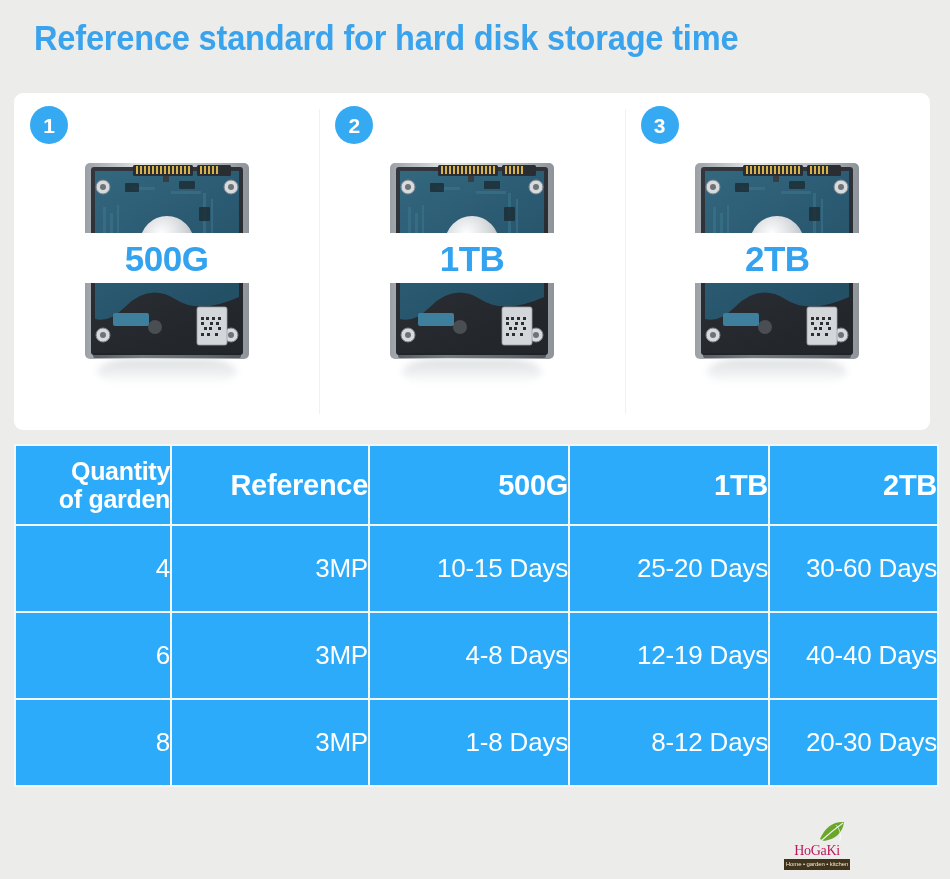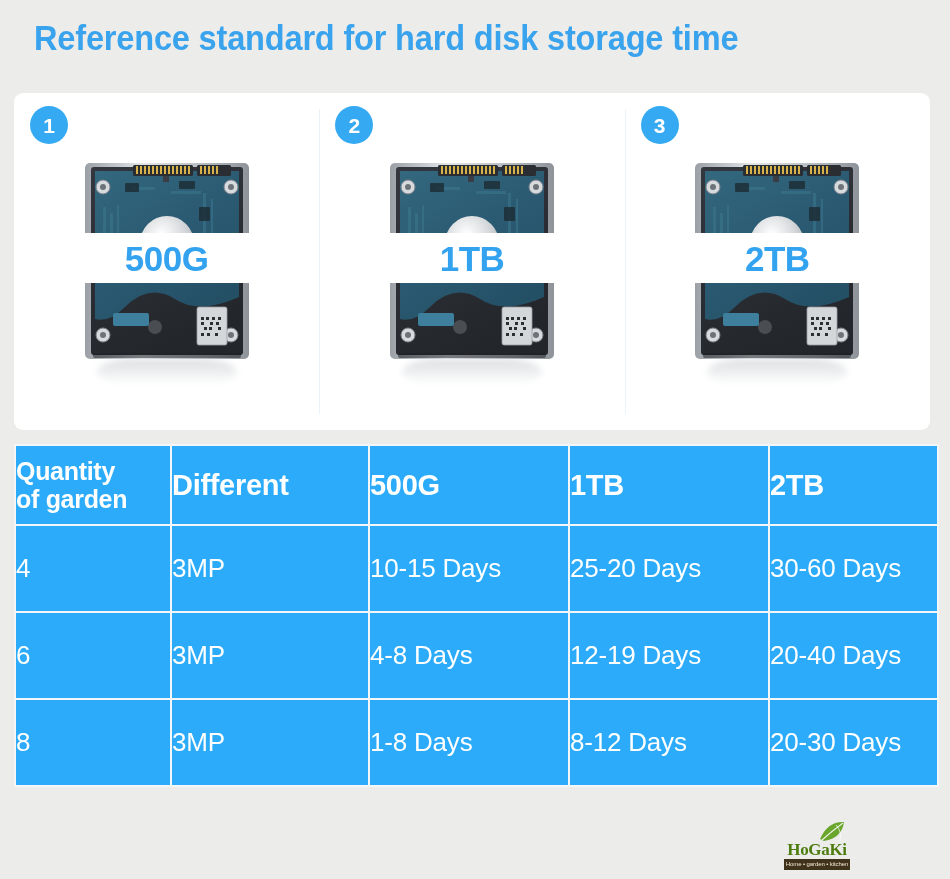--- a/index.html
+++ b/index.html
@@ -126,21 +126,21 @@
     position: absolute;
     left: 14px;
     top: 444px;
     width: 923px;
     border-collapse: collapse;
     table-layout: fixed;
   }
   .table td, .table th {
     background: #2cabfa;
     color: #ffffff;
-    text-align: left;
+    text-align: right;
     vertical-align: middle;
     border: 2px solid #f4f6f7;
     padding: 0;
   }
   .table th {
     height: 78px;
     font-size: 29px;
     font-weight: bold;
     letter-spacing: -0.3px;
   }
@@ -182,23 +182,23 @@
     width: 30px;
     height: 26px;
   }
   .logo-word {
     position: absolute;
     left: 0;
     bottom: 13px;
     width: 100%;
     text-align: center;
     font-family: "Liberation Serif", serif;
-    font-weight: bold;
-    font-size: 17px;
-    color: #4d7c0f;
+    font-weight: normal;
+    font-size: 14px;
+    color: #be185d;
     line-height: 1;
     letter-spacing: -0.3px;
   }
   .logo-tag {
     position: absolute;
     left: 0;
     bottom: 1px;
     width: 100%;
     height: 11px;
     background: #40331c;
@@ -527,40 +527,40 @@
         <col class="col-cap">
         <col class="col-cap2">
         <col class="col-cap3">
     </colgroup>
     <thead>
       <tr>
         <th class="two-line">
           <span>Quantity</span><br>
           <span>of garden</span>
         </th>
-        <th>Different</th>
+        <th>Reference</th>
         <th>500G</th>
         <th>1TB</th>
         <th>2TB</th>
       </tr>
     </thead>
     <tbody>
       <tr>
         <td>4</td>
         <td>3MP</td>
         <td>10-15 Days</td>
         <td>25-20 Days</td>
         <td>30-60 Days</td>
       </tr>
       <tr>
         <td>6</td>
         <td>3MP</td>
         <td>4-8 Days</td>
         <td>12-19 Days</td>
-        <td>20-40 Days</td>
+        <td>40-40 Days</td>
       </tr>
       <tr>
         <td>8</td>
         <td>3MP</td>
         <td>1-8 Days</td>
         <td>8-12 Days</td>
         <td>20-30 Days</td>
       </tr>
     </tbody>
   </table>

